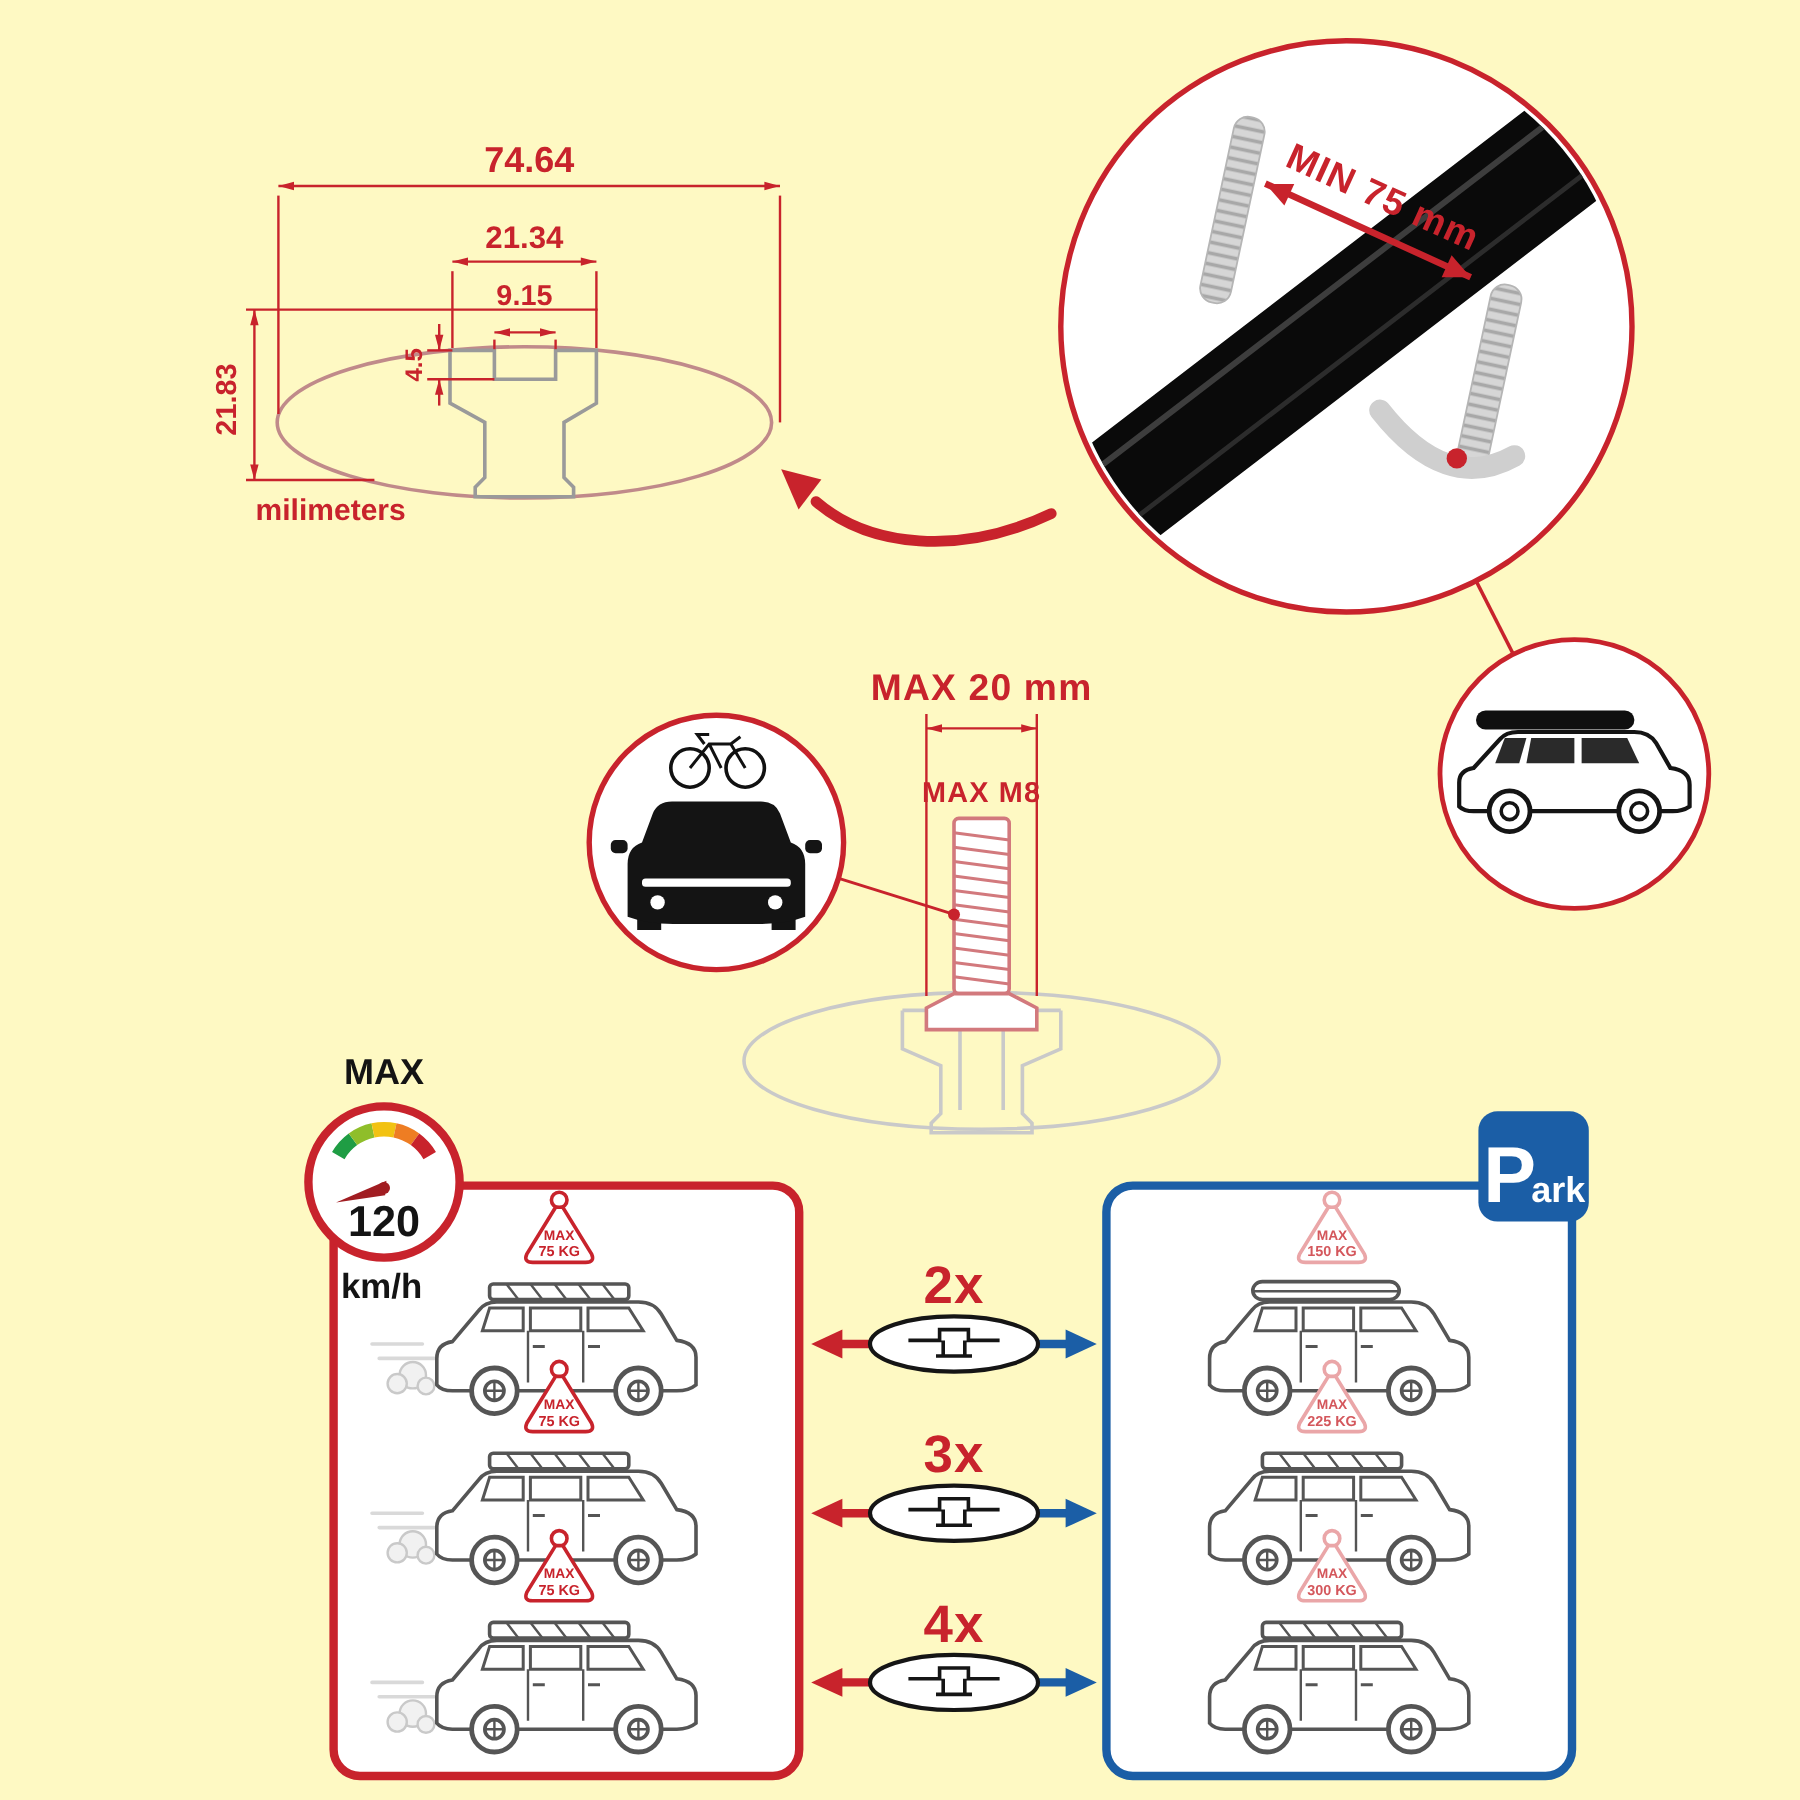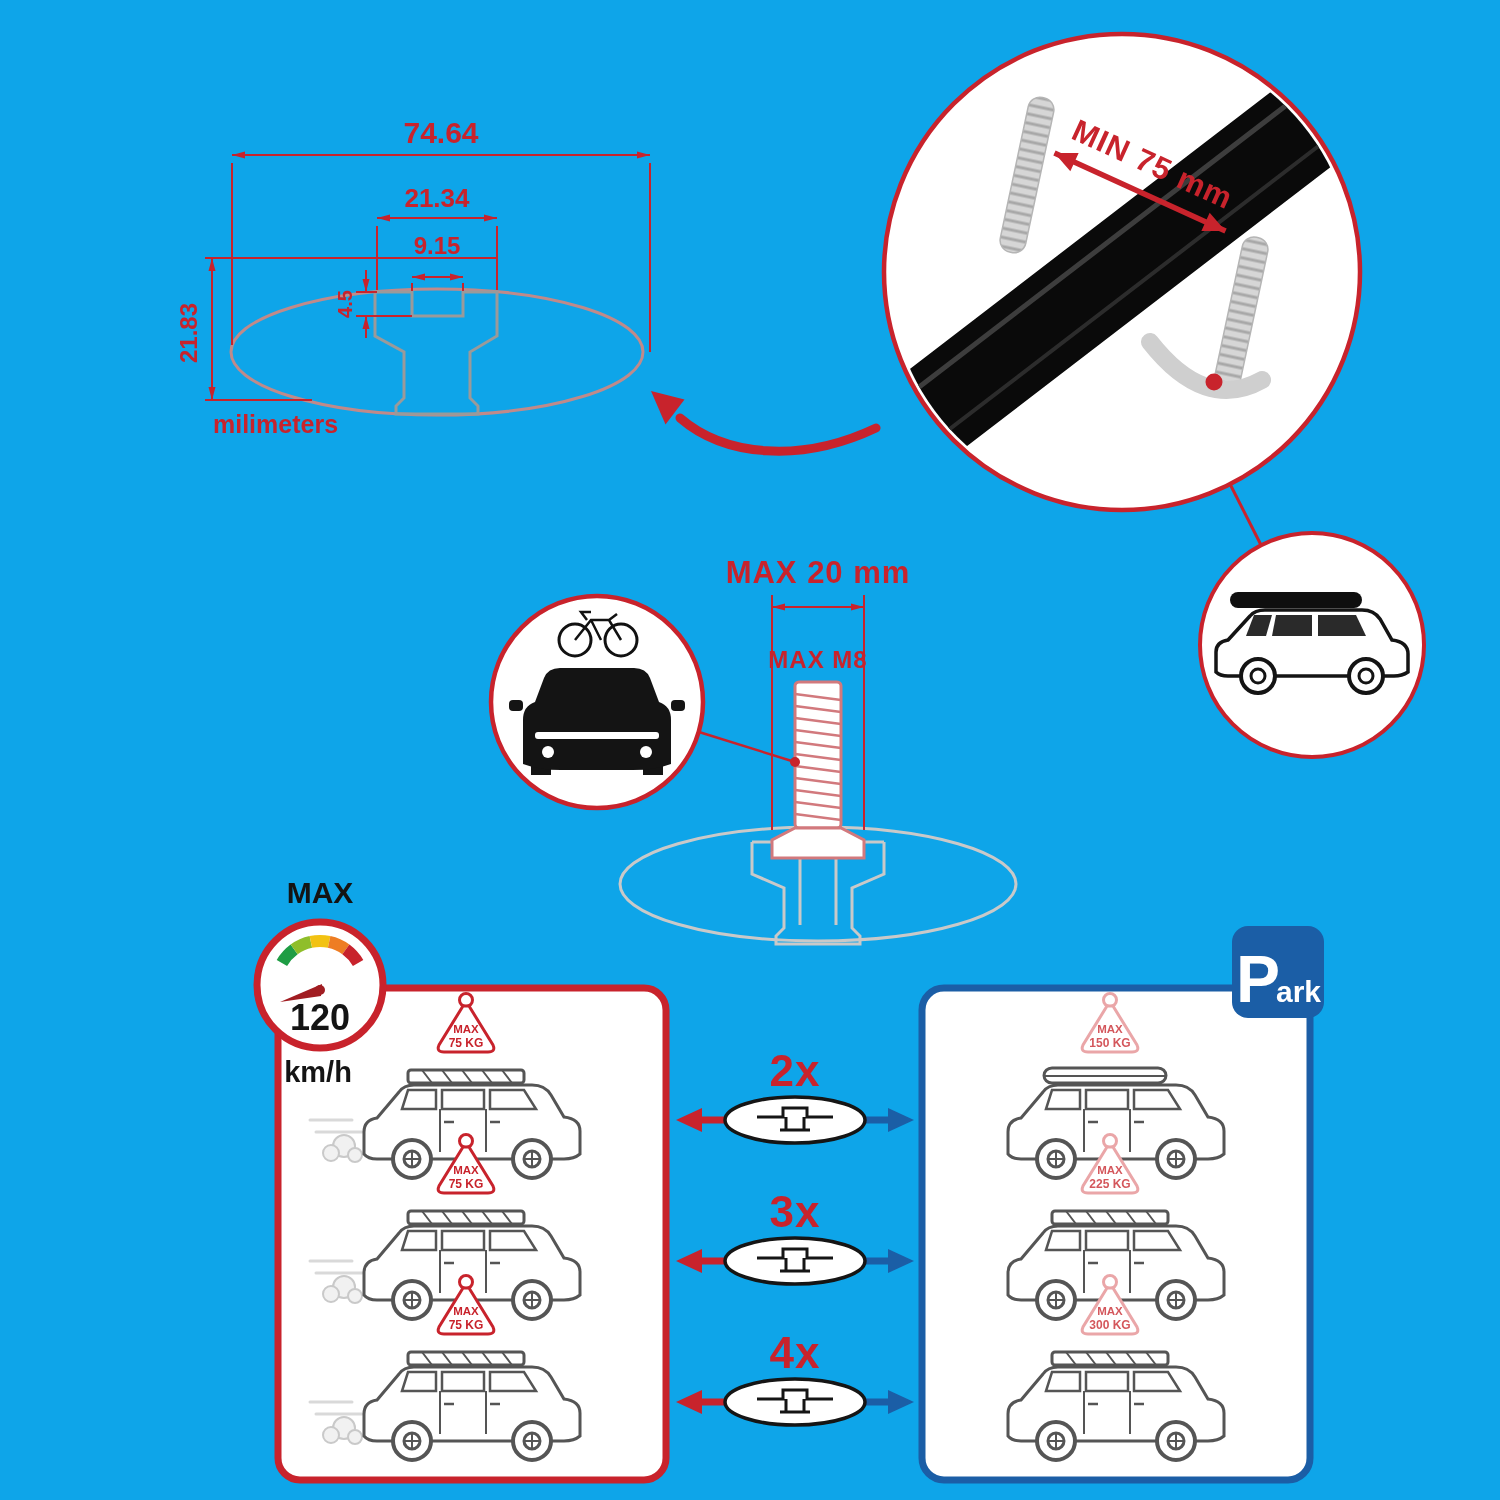--- a/index.html
+++ b/index.html
@@ -1,16 +1,16 @@
 <!DOCTYPE html>
 <html><head>
 <meta charset="utf-8">
 <style>
   html,body{margin:0;padding:0;background:#ffffff;}
-  .canvas{position:relative;width:1500px;height:1500px;background:#0ea5e9;overflow:hidden;}
+  .canvas{position:relative;width:1500px;height:1500px;background:#fef9c3;overflow:hidden;}
   svg{position:absolute;left:0;top:0;display:block;}
   text{font-family:"Liberation Sans", sans-serif;}
   .dim{fill:#c8232c;font-weight:700;}
   .lbl-red{fill:#c8232c;font-weight:700;letter-spacing:1px;}
   .lbl-black{fill:#141414;font-weight:700;}
   .tag-red{fill:#c8232c;font-weight:700;}
   .tag-pink{fill:#d4575c;font-weight:700;}
   .white{fill:#ffffff;font-weight:700;}
 </style>
 </head>

